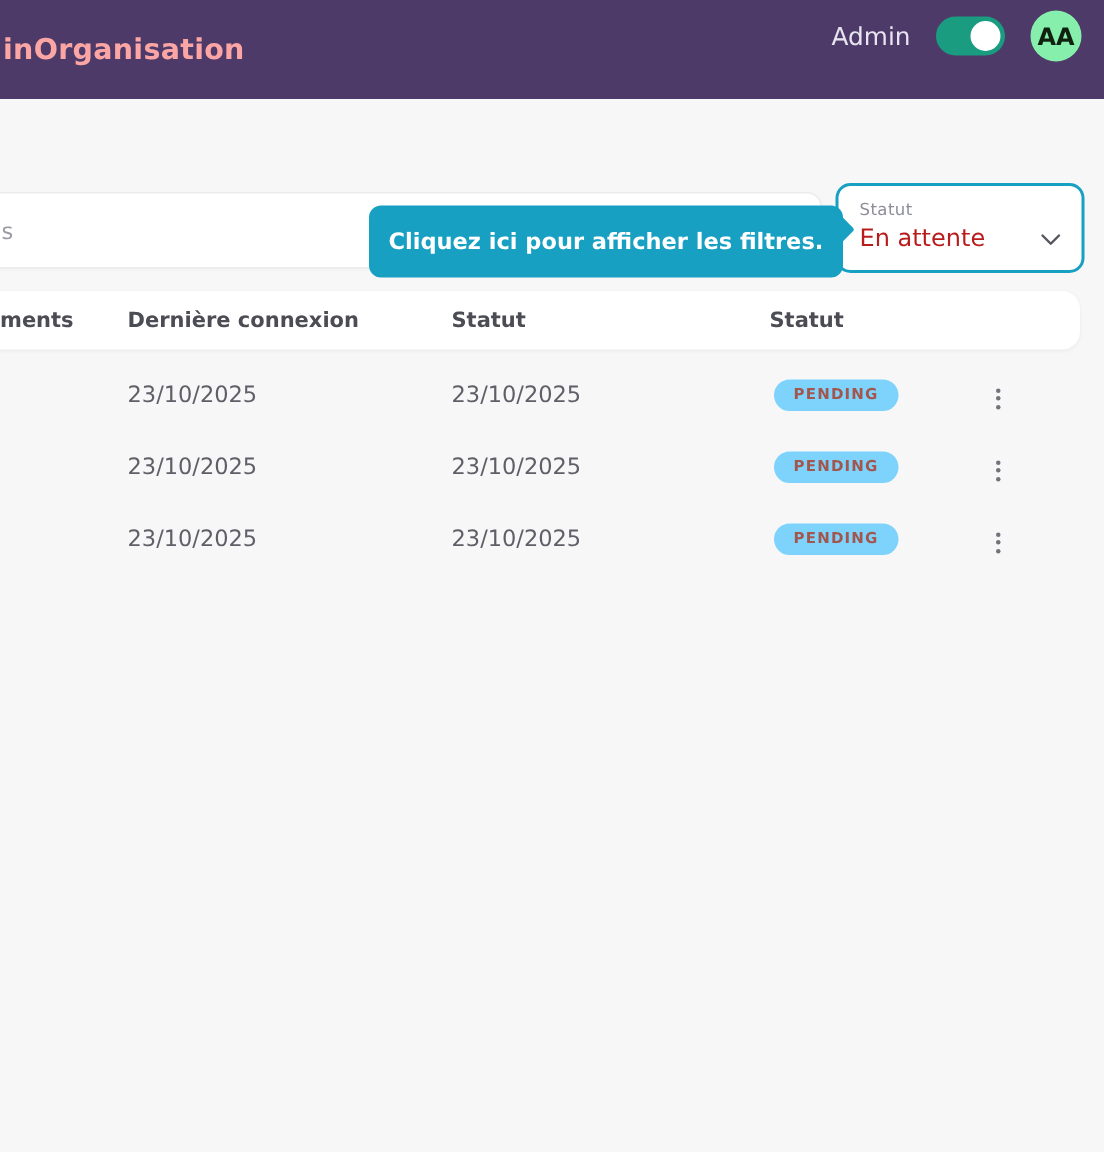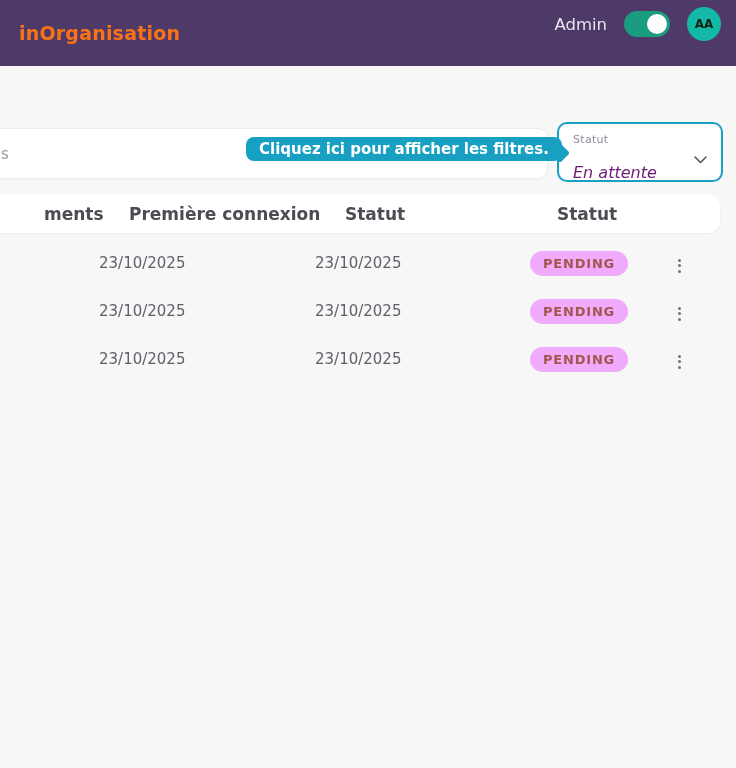--- a/index.html
+++ b/index.html
@@ -10,97 +10,97 @@
     position: relative;
   }
 
   
   .topbar {
     position: absolute; left: 0; top: 0; width: 736px; height: 66px;
     background: #4d3a68;
     display: flex; align-items: center;
   }
   .app-title {
-    color: #f97316; font-size: 19px; font-weight: 700;
-    margin-left: 19px; letter-spacing: 0.2px; white-space: nowrap;
+    color: #fca5a5; font-size: 19px; font-weight: 700;
+    margin-left: 2px; letter-spacing: 0.2px; white-space: nowrap;
   }
   .topbar-right {
     position: absolute; right: 15px; top: 0; height: 48px;
     display: flex; align-items: center; gap: 17px;
   }
   .role-label { color: #e8e4f0; font-size: 16.5px; font-weight: 400; }
   .toggle {
     width: 46px; height: 26px; border-radius: 13px; background: #1a9c80;
     position: relative; cursor: pointer; border: none;
   }
   .toggle-knob {
     position: absolute; right: 3px; top: 3px; width: 20px; height: 20px;
     border-radius: 50%; background: #ffffff;
   }
   .avatar {
-    width: 34px; height: 34px; border-radius: 50%; background: #14b8a6;
-    color: #10210f; font-size: 12px; font-weight: 700;
+    width: 34px; height: 34px; border-radius: 50%; background: #86efac;
+    color: #10210f; font-size: 16px; font-weight: 700;
     display: flex; align-items: center; justify-content: center; cursor: pointer;
   }
 
   
   .search-bar {
     position: absolute; left: -16px; top: 128px; width: 564px; height: 51px;
     background: #ffffff; border: 1px solid #ececef; border-radius: 10px;
     box-shadow: 0 1px 2px rgba(0,0,0,0.03);
     display: flex; align-items: center;
   }
   .search-text {
     margin-left: 16px; color: #9a9aa5; font-size: 15px;
   }
   .hint-bubble {
-    position: absolute; left: 246px; top: 137px; height: 24px;
+    position: absolute; left: 246px; top: 137px; height: 48px;
     background: #18a0c3; border-radius: 8px;
     display: flex; align-items: center; padding: 0 13px;
     color: #ffffff; font-size: 15px; font-weight: 700; white-space: nowrap;
     z-index: 3;
   }
   .hint-arrow {
     position: absolute; right: -5px; top: 9px; width: 14px; height: 14px;
     background: #18a0c3; transform: rotate(45deg); border-radius: 2px;
   }
   .status-select {
     position: absolute; left: 557px; top: 122px; width: 166px; height: 60px;
     background: #ffffff; border: 2px solid #18a0c3; border-radius: 10px;
     padding: 9px 0 0 14px; cursor: pointer; z-index: 2;
   }
   .status-select .select-label { font-size: 11px; color: #8d8d97; letter-spacing: 0.3px; }
-  .status-select .select-value { font-size: 16px; color: #701a75; margin-top: 17px; font-style: italic; }
+  .status-select .select-value { font-size: 16px; color: #b91c1c; margin-top: 3px; }
   .select-chevron { position: absolute; right: 13px; top: 26px; }
 
   
   .grid-cols {
     display: grid;
     grid-template-columns: 85px 216px 212px 128px 79px;
     align-items: center;
   }
   .table-head {
     position: absolute; left: -24px; top: 194px; width: 744px; height: 39px;
     background: #ffffff; border-radius: 12px;
     box-shadow: 0 1px 3px rgba(0,0,0,0.05);
     padding-left: 24px;
   }
   .table-head .grid-cols { height: 100%; }
   .th {
-    font-size: 17px; font-weight: 700; color: #4c4c54; white-space: nowrap;
-    display: flex; align-items: center; margin-left: 44px;
+    font-size: 14px; font-weight: 700; color: #4c4c54; white-space: nowrap;
+    display: flex; align-items: center;
   }
   .sort-icon { margin-left: 9px; display: inline-flex; }
   .table-body { position: absolute; left: -24px; top: 239px; width: 744px; padding-left: 24px; }
-  .tr { height: 48px; padding-left: 14px; }
+  .tr { height: 48px; }
   .td { font-size: 15px; color: #5f5f68; white-space: nowrap; }
   .badge {
     display: inline-block; margin-left: 3px; padding: 5px 13px;
-    background: #f0abfc; color: #a2564e; border-radius: 13px;
-    font-size: 13px; font-weight: 700; letter-spacing: 0.8px;
+    background: #7dd3fc; color: #a2564e; border-radius: 13px;
+    font-size: 10px; font-weight: 700; letter-spacing: 0.8px;
   }
   .kebab {
     margin-left: 12px; width: 24px; height: 26px; border: none; background: transparent;
     display: inline-flex; flex-direction: column; align-items: center;
     justify-content: center; gap: 2.5px; cursor: pointer;
   }
   .kebab i { width: 3px; height: 3px; border-radius: 50%; background: #73737b; }
 </style>
 </head>
 <body>
@@ -134,21 +134,21 @@
       </svg>
   </span>
 </div>
 
 <div class="table-head">
   <div class="grid-cols">
     <div class="th">
       <span>ments</span>
     </div>
     <div class="th">
-      <span>Première connexion</span>
+      <span>Dernière connexion</span>
     </div>
     <div class="th">
       <span>Statut</span>
     </div>
     <div class="th">
       <span>Statut</span>
     </div>
   </div>
 </div>
 

